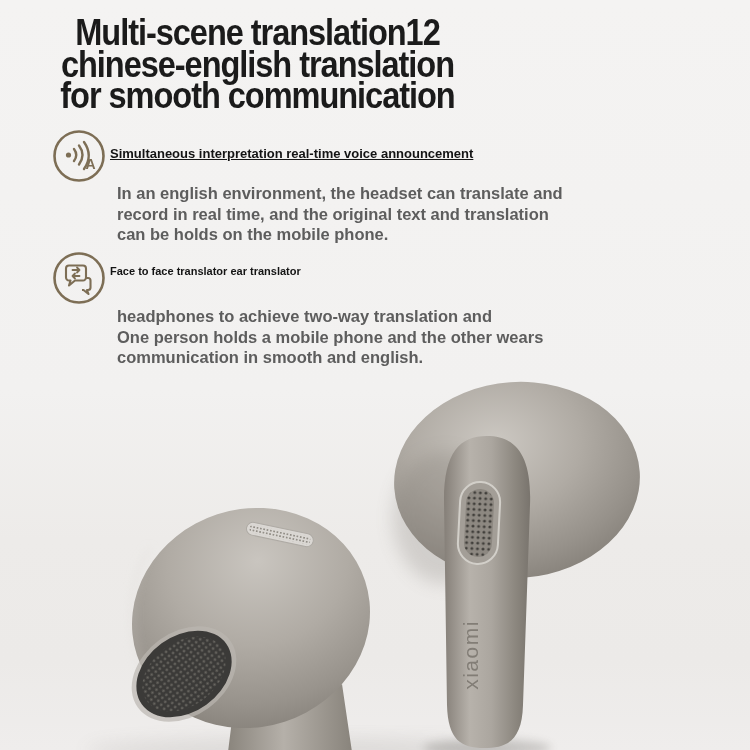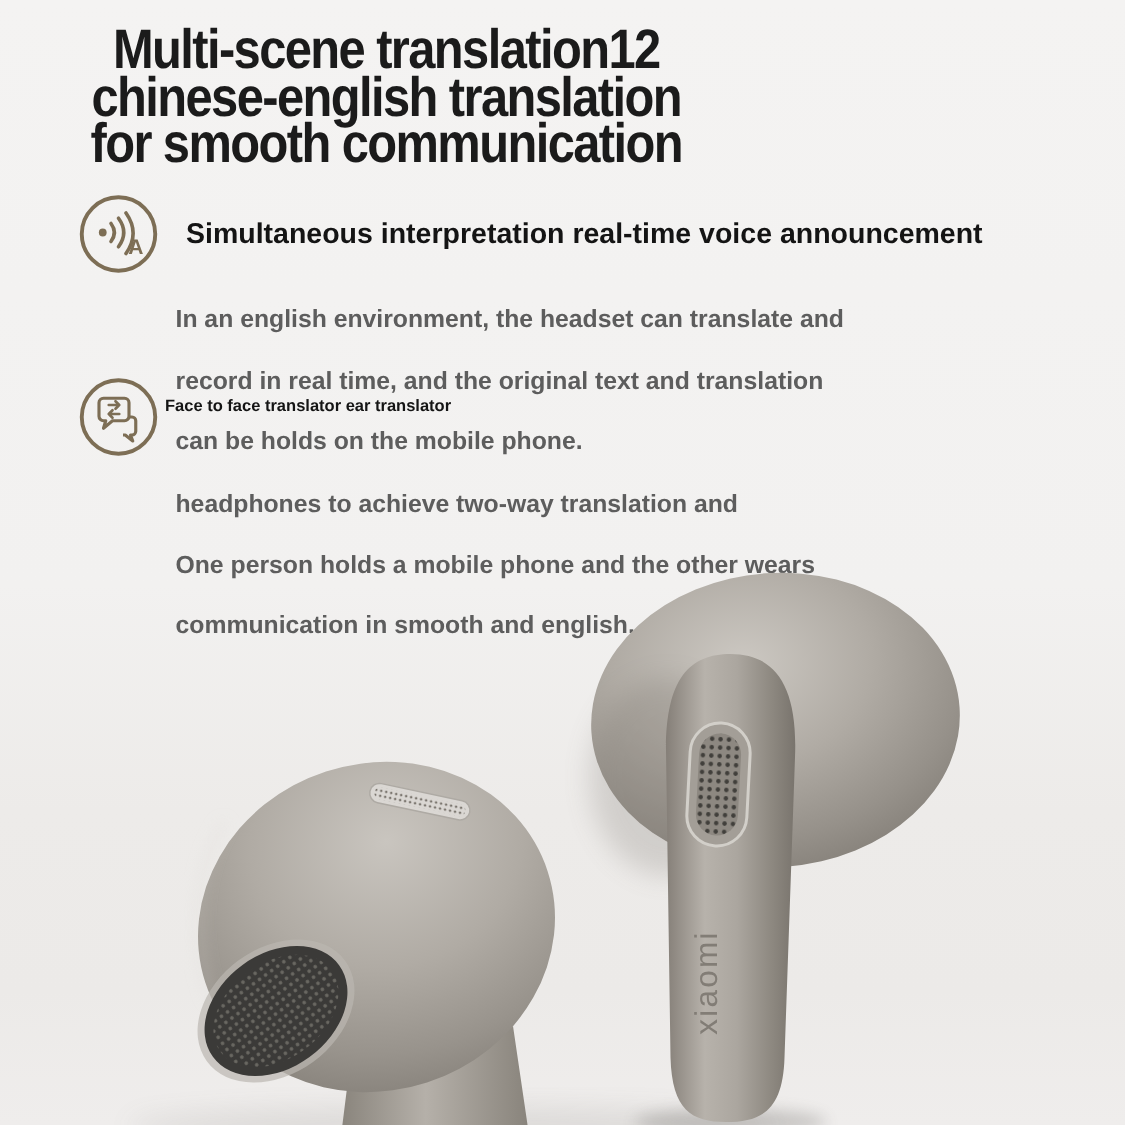--- a/index.html
+++ b/index.html
@@ -13,29 +13,29 @@
     text-align:center;font-weight:bold;color:#1b1b1b;
     font-size:37px;line-height:31.5px;letter-spacing:-1.2px;
     transform:scaleX(.88);transform-origin:50% 0;
     white-space:nowrap;
   }
   .icon-wrap{position:absolute;width:54px;height:54px;display:block;}
   .icon-wrap svg{display:block;width:54px;height:54px;}
   .feat-heading{
     position:absolute;margin:0;color:#141414;font-weight:bold;white-space:nowrap;
   }
-  .feat-heading.h1{left:124px;top:146px;font-size:19px;}
+  .feat-heading.h1{left:110px;top:146px;font-size:13px;text-decoration:underline;}
   .feat-heading.h2{left:110px;top:265px;font-size:11px;}
   .feat-body{
     position:absolute;margin:0;color:#5d5d5d;font-weight:bold;
     font-size:16.5px;line-height:20.5px;white-space:nowrap;
   }
   .feat-body.b1{left:117px;top:183px;}
   .feat-body.b2{left:117px;top:306px;}
-  .feat-body span{display:block;margin-top:20px;}
+  .feat-body span{display:block;}
   .product{position:absolute;left:0;top:378px;width:750px;height:372px;}
 </style>
 </head>
 <body>
 
 <header class="title">
   <div>Multi-scene translation12</div>
   <div>chinese-english translation</div>
   <div>for smooth communication</div>
 </header>

